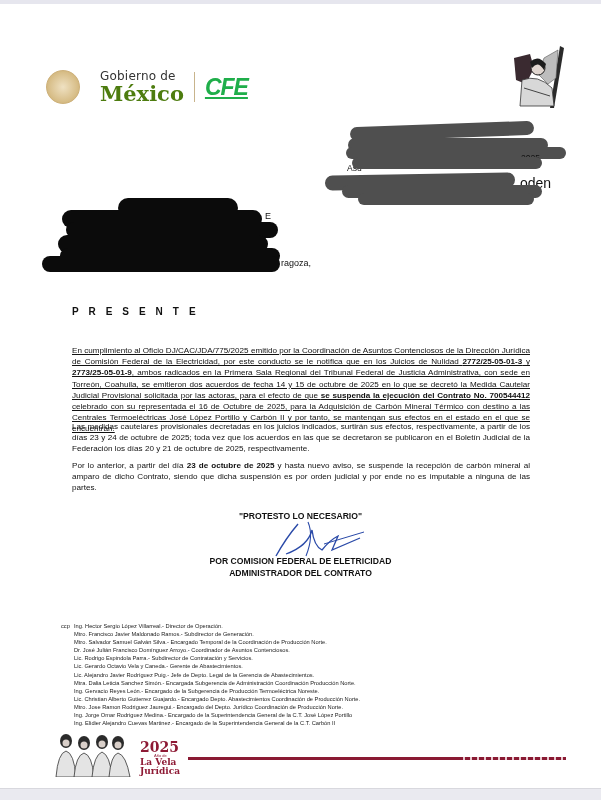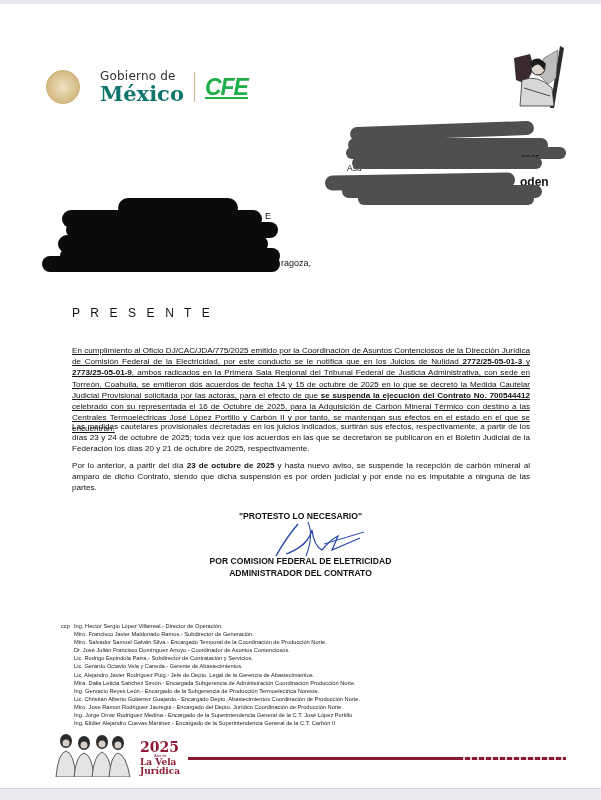--- a/index.html
+++ b/index.html
@@ -18,36 +18,36 @@
 
   
   .logo-gob { position:absolute; left:46px; top:70px; display:flex; align-items:center; }
   .escudo {
     width:32px; height:32px; border-radius:50%;
     background: radial-gradient(circle at 50% 50%, #efe1c2 0%, #d9c08c 60%, #c8a864 100%);
     border:1px solid #cdb079;
   }
   .gob-text { margin-left:20px; line-height:1; }
   .gob-line1 { font-family:"DejaVu Sans", sans-serif; font-size:12px; color:#333; letter-spacing:0.2px; }
-  .gob-line2 { font-family:"DejaVu Serif", serif; font-size:21px; color:#0f766e; font-weight:bold; margin-top:1px; }
+  .gob-line2 { font-family:"DejaVu Serif", serif; font-size:21px; color:#4d7c0f; font-weight:bold; margin-top:1px; }
   .logo-sep { width:1px; height:30px; background:#c8b48c; margin:0 10px 0 10px; }
   .cfe { font-family:"Liberation Sans", sans-serif; font-weight:bold; font-style:italic; font-size:23px; color:#1fae4a; letter-spacing:-1px;text-decoration:underline; }
 
   .adelita {
     position:absolute; left:508px; top:44px; width:58px; height:68px;
   }
 
   
   .redact { position:absolute; border-radius:12px; }
   .r-gray { background:#4f4f4f; }
   .r-black { background:#0b0b0b; }
 
   .peek { position:absolute; font-size:9px; color:#111; }
 
-  .presente { position:absolute; left:72px; top:306px; font-size:12px; font-weight:normal; letter-spacing:3.6px; color:#111; }
+  .presente { position:absolute; left:72px; top:306px; font-size:10px; font-weight:bold; letter-spacing:3.6px; color:#111; }
 
   .para {
     position:absolute; left:72px; width:458px;
     font-size:8.1px; line-height:11.2px; color:#111; text-align:justify;
   }
   .para b { font-weight:bold; }
   .p1 { top:345px;text-decoration:underline; }
   .p2 { top:421px; }
   .p3 { top:460px; }
 
@@ -95,21 +95,21 @@
   <path d="M16,44 L42,52" stroke="#444" stroke-width="1"></path>
 </svg>
 
 <div class="redact r-gray" style="left:350px;top:124px;width:184px;height:14px;transform:rotate(-2deg);"></div>
 <div class="redact r-gray" style="left:348px;top:138px;width:200px;height:14px;"></div>
 <div class="redact r-gray" style="left:346px;top:147px;width:220px;height:12px;"></div>
 <div class="peek" style="left:521px;top:153px;font-size:8.5px;">2025</div>
 <div class="peek" style="left:347px;top:163px;font-size:8.5px;">Asu</div>
 <div class="redact r-gray" style="left:352px;top:157px;width:190px;height:12px;"></div>
 <div class="redact r-gray" style="left:325px;top:174px;width:190px;height:15px;transform:rotate(-1deg);"></div>
-<div class="peek" style="left:520px;top:175px;font-size:12px;font-weight:bold;">oden</div>
+<div class="peek" style="left:520px;top:175px;font-size:14px;font-weight:normal;">oden</div>
 <div class="redact r-gray" style="left:342px;top:185px;width:200px;height:13px;"></div>
 <div class="redact r-gray" style="left:358px;top:193px;width:176px;height:12px;"></div>
 
 <div class="redact r-black" style="left:118px;top:198px;width:120px;height:20px;border-radius:14px;"></div>
 <div class="redact r-black" style="left:62px;top:210px;width:200px;height:18px;"></div>
 <div class="peek" style="left:265px;top:211px;">E</div>
 <div class="redact r-black" style="left:66px;top:222px;width:212px;height:16px;"></div>
 <div class="redact r-black" style="left:58px;top:235px;width:210px;height:18px;"></div>
 <div class="redact r-black" style="left:60px;top:248px;width:220px;height:16px;"></div>
 <div class="peek" style="left:281px;top:258px;">ragoza,</div>

